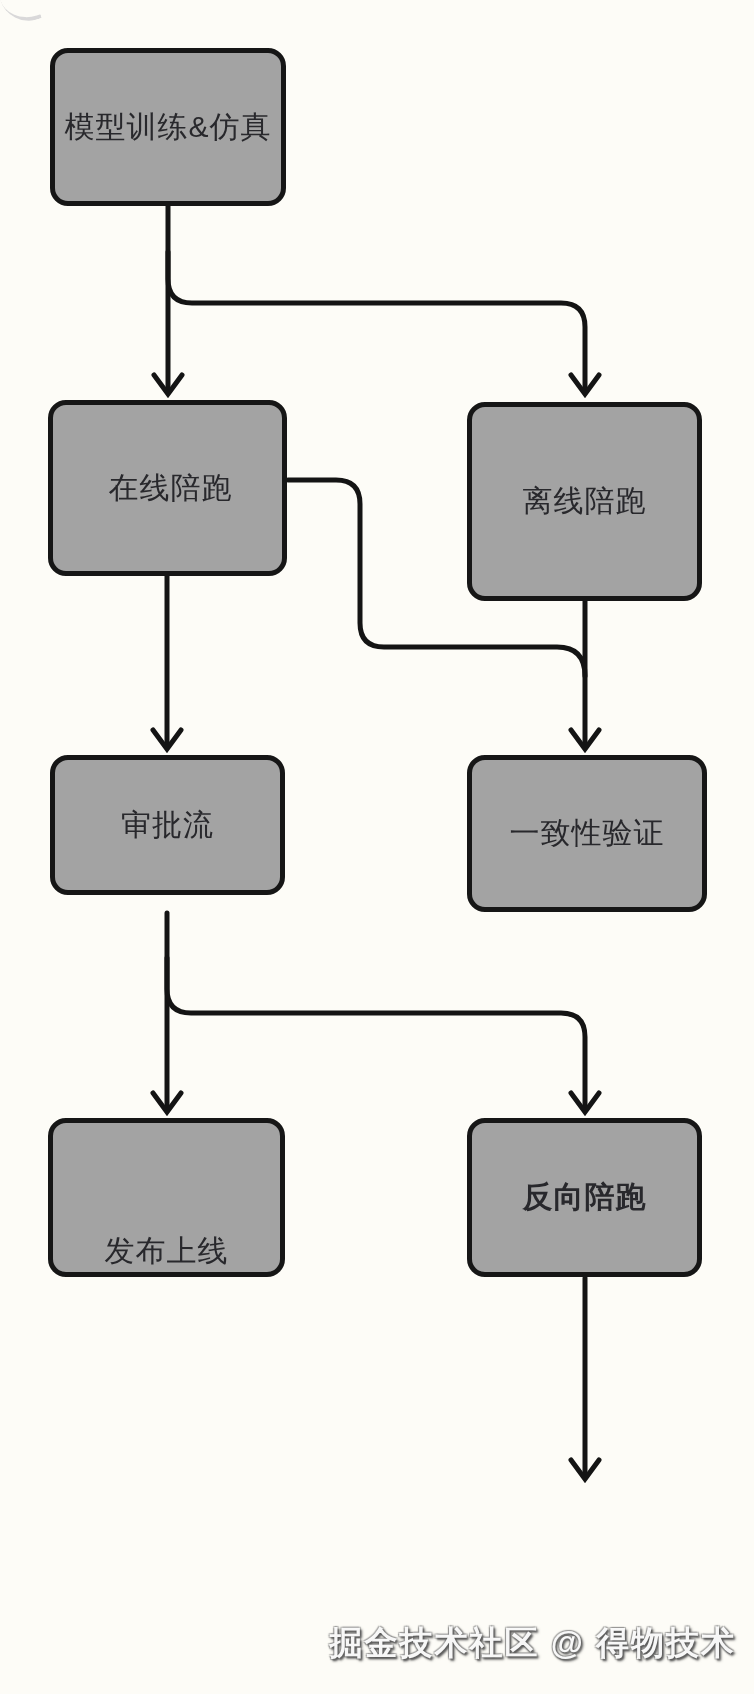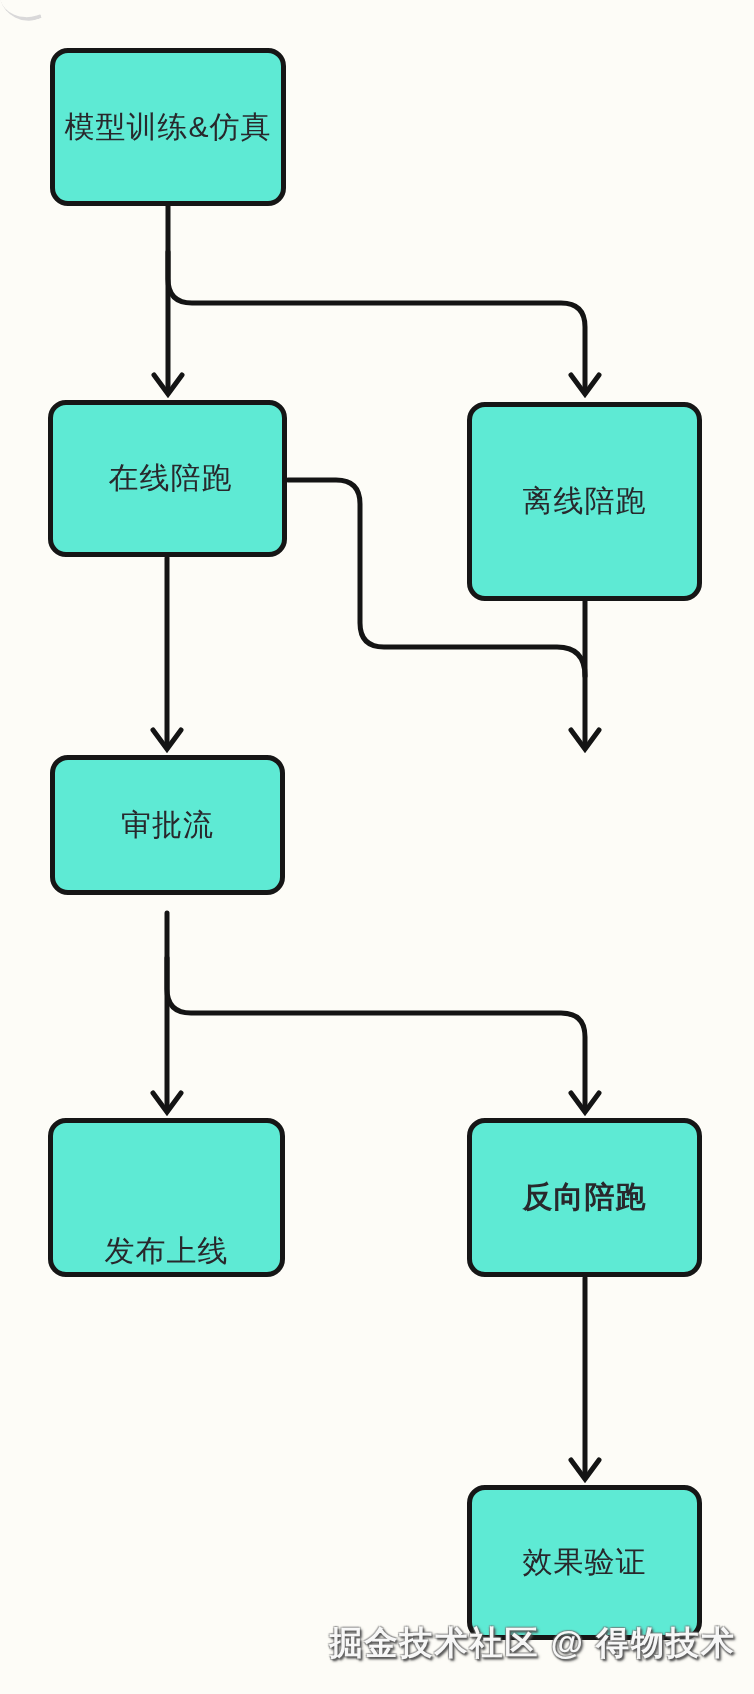--- a/index.html
+++ b/index.html
@@ -24,36 +24,36 @@
   }
   .arrowhead {
     fill: none;
     stroke: #141414;
     stroke-width: 5;
     stroke-linecap: round;
     stroke-linejoin: miter;
   }
   .node {
     position: absolute;
-    background: #5eead4;
+    background: #a3a3a3;
     border: 5px solid #161616;
     border-radius: 18px;
     display: flex;
     align-items: center;
     justify-content: center;
     box-sizing: border-box;
   }
   .node .label {
     color: #28282c;
     font-size: 30px;
     letter-spacing: 1px;
     white-space: nowrap;
   }
   .node-train       { left: 50px;  top: 48px;   width: 236px; height: 158px; }
-  .node-online      { left: 48px;  top: 400px;  width: 239px; height: 157px; padding-left: 6px; }
+  .node-online      { left: 48px;  top: 400px;  width: 239px; height: 176px; padding-left: 6px; }
   .node-offline     { left: 467px; top: 402px;  width: 235px; height: 199px; }
   .node-approval    { left: 50px;  top: 755px;  width: 235px; height: 140px; }
   .node-consistency { left: 467px; top: 755px;  width: 240px; height: 157px; }
   .node-publish     { left: 48px;  top: 1118px; width: 237px; height: 159px; align-items: flex-end; }
   .node-reverse     { left: 467px; top: 1118px; width: 235px; height: 159px; font-weight: bold; }
   .node-effect      { left: 467px; top: 1485px; width: 235px; height: 155px; }
   .watermark {
     position: absolute;
     right: 18px;
     bottom: 28px;
@@ -121,28 +121,28 @@
   </div>
 
   <div class="node node-offline">
     <span class="label">离线陪跑</span>
   </div>
 
   <div class="node node-approval">
     <span class="label">审批流</span>
   </div>
 
+  <div class="node node-consistency">
+    <span class="label">一致性验证</span>
+  </div>
 
   <div class="node node-publish">
     <span class="label">发布上线</span>
   </div>
 
   <div class="node node-reverse">
     <span class="label">反向陪跑</span>
   </div>
 
-  <div class="node node-effect">
-    <span class="label">效果验证</span>
-  </div>
 
   <div class="watermark">掘金技术社区 @ 得物技术</div>
 
 </div>
 
 </body></html>

